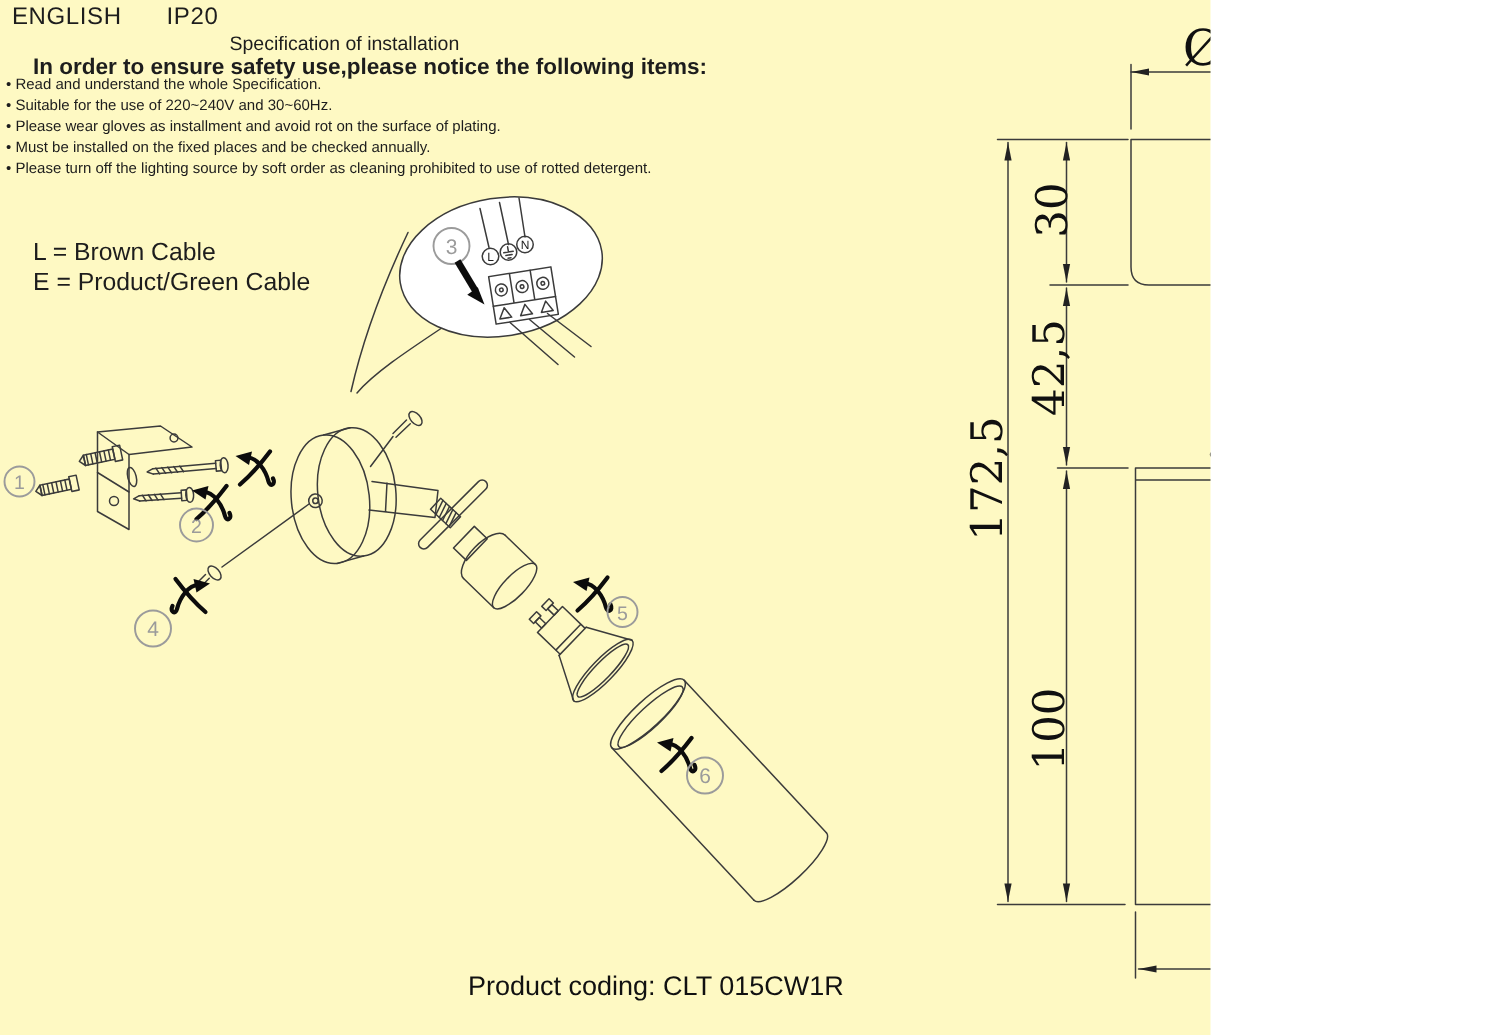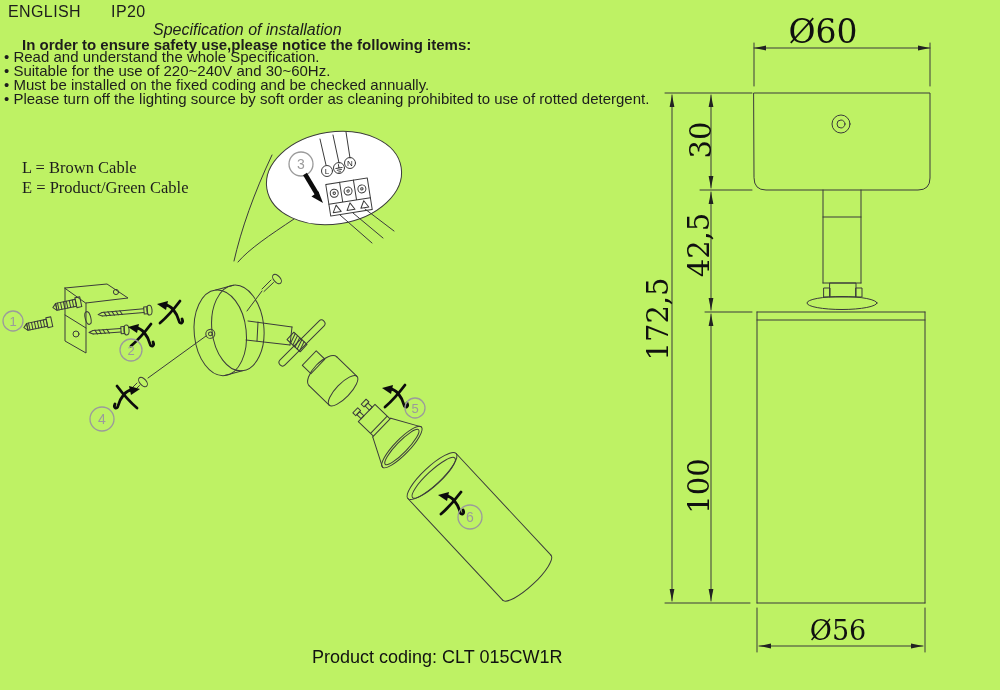--- a/index.html
+++ b/index.html
@@ -1,24 +1,24 @@
 <!DOCTYPE html>
 <html><head>
 <meta charset="utf-8">
 <style>
   html,body{margin:0;padding:0;background:#fff;}
-  .page{position:relative;width:1000px;height:690px;background:#bef264;overflow:hidden;
+  .page{position:relative;width:807px;height:690px;background:#fef9c3;overflow:hidden;
         font-family:"Liberation Sans",sans-serif;color:#1d1d1d;}
   .t{position:absolute;white-space:nowrap;}
   .hdr{left:8px;top:3px;font-size:16px;letter-spacing:.4px;}
   .hdr span{margin-right:30px;}
-  .spectitle{left:153px;top:21px;font-size:16px;font-style:italic;}
+  .spectitle{left:153px;top:21px;font-size:13px;}
   .intro{left:22px;top:36px;font-size:15px;font-weight:bold;}
-  .bullets{left:4px;top:50px;font-size:15px;line-height:14px;}
-  .legend{left:22px;top:158px;font-size:16.5px;line-height:20.4px;font-family:Liberation Serif, serif;}
+  .bullets{left:4px;top:50px;font-size:10px;line-height:14px;}
+  .legend{left:22px;top:158px;font-size:16.5px;line-height:20.4px;}
   .coding{left:312px;top:647px;font-size:18px;color:#111;}
   svg.art{position:absolute;left:0;top:0;}
   .k{stroke:#3b3b3b;fill:none;stroke-width:1;stroke-linecap:round;stroke-linejoin:round;}
   .kw{stroke:#3b3b3b;fill:#ffffff;stroke-width:1;stroke-linejoin:round;}
   .g{stroke:#9b9b9b;fill:none;stroke-width:1.3;}
   .gt{fill:#9b9b9b;font-family:"Liberation Sans",sans-serif;}
   .dim{font-family:"DejaVu Serif",serif;fill:#101010;}
   .rot{stroke:#0c0c0c;fill:none;stroke-width:2.8;stroke-linecap:round;}
   .rotf{fill:#0c0c0c;stroke:none;}
 </style>
@@ -30,21 +30,22 @@
   <div class="t hdr">
     <span>ENGLISH</span><span>IP20</span>
   </div>
 
   <div class="t spectitle">Specification of installation</div>
   <div class="t intro">In order to ensure safety use,please notice the following items:</div>
 
   <div class="t bullets">
     <div>• Read and understand the whole Specification.</div>
     <div>• Suitable for the use of 220~240V and 30~60Hz.</div>
-    <div>• Must be installed on the fixed coding and be checked annually.</div>
+    <div>• Please wear gloves as installment and avoid rot on the surface of plating.</div>
+    <div>• Must be installed on the fixed places and be checked annually.</div>
     <div>• Please turn off the lighting source by soft order as cleaning prohibited to use of rotted detergent.</div>
   </div>
 
   <div class="t legend">
     <div>L = Brown Cable</div>
     <div>E = Product/Green Cable</div>
   </div>
 
   <svg class="art" width="1000" height="690" viewBox="0 0 1000 690">
     <defs>

